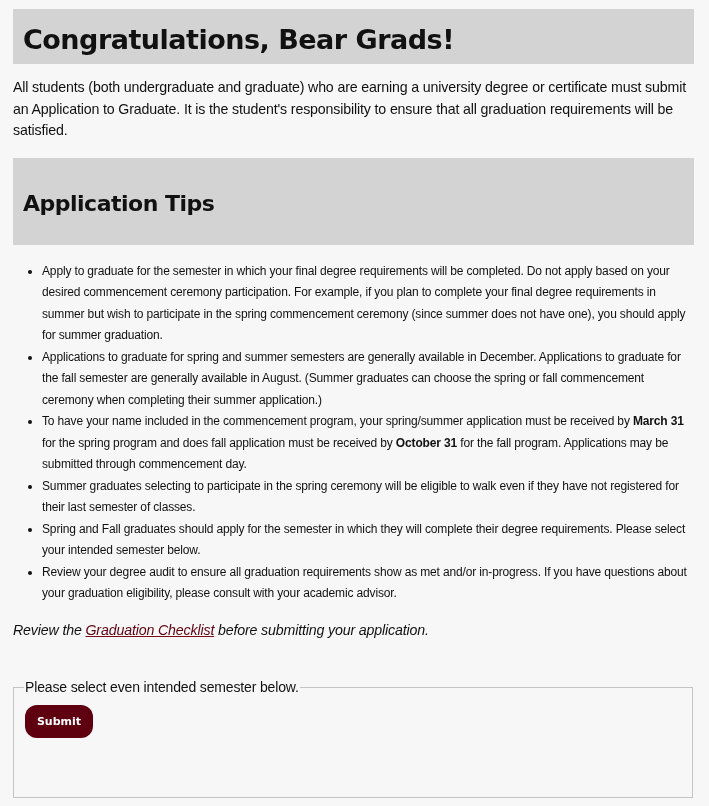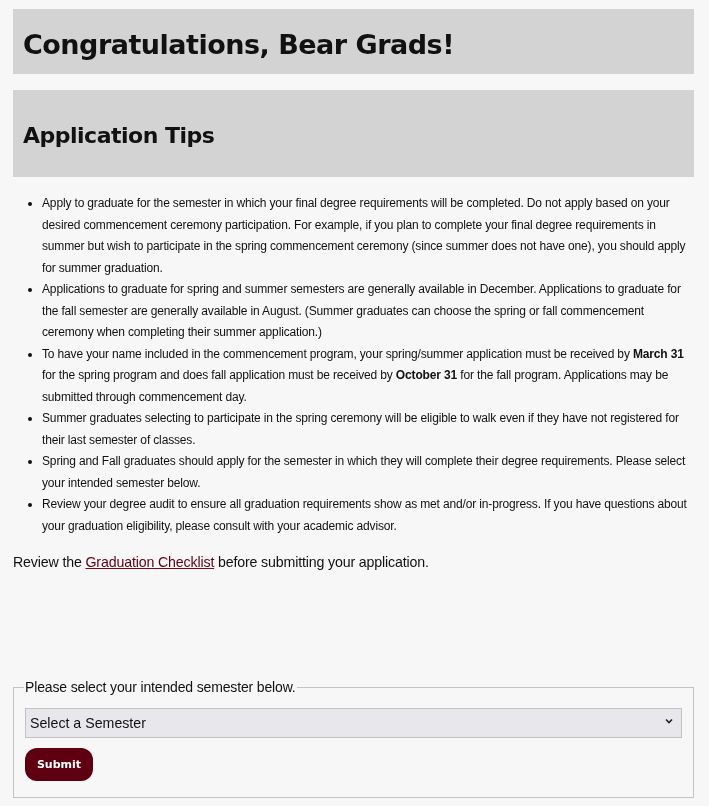--- a/index.html
+++ b/index.html
@@ -21,21 +21,21 @@
       top: 9px;
       width: 681px;
     }
     .heading-box {
       background: #d3d3d3;
       box-sizing: border-box;
       padding-left: 10px;
       display: flex;
       align-items: center;
     }
-    .h1-box { height: 65px; }
+    .h1-box { height: 55px; }
     .h2-box { height: 87px; margin-top: 16px; }
     h1, h2 {
       margin: 0;
       font-family: "DejaVu Sans", sans-serif;
       font-weight: bold;
       color: #111;
       letter-spacing: -0.5px;
     }
     h1 { font-size: 27px; padding-top: 6px; }
     h2 { font-size: 22px; padding-top: 4px; }
@@ -55,20 +55,21 @@
     ul.tips li {
       margin: 0;
       padding: 0;
     }
     ul.tips li b { font-weight: bold; }
     p.review {
       margin: 15px 0 0 0;
       font-size: 14.2px;
       line-height: 21.5px;
       letter-spacing: -0.15px;
+      font-style: italic;
     }
     a.checklist {
       color: #5f0010;
       text-decoration: underline;
       text-decoration-color: #7a0a1a;
     }
     fieldset.semester {
       position: absolute;
       left: 13px;
       top: 679px;
@@ -123,39 +124,34 @@
     }
   </style>
 </head>
 <body>
 
 <div class="page">
   <div class="heading-box h1-box">
     <h1>Congratulations, Bear Grads!</h1>
   </div>
 
+  <p class="intro">All students (both undergraduate and graduate) who are earning a university degree or certificate must submit an Application to Graduate. It is the student's responsibility to ensure that all graduation requirements will be satisfied.</p>
 
   <div class="heading-box h2-box">
     <h2>Application Tips</h2>
   </div>
 
   <ul class="tips">
     <li>Apply to graduate for the semester in which your final degree requirements will be completed. Do not apply based on your desired commencement ceremony participation. For example, if you plan to complete your final degree requirements in summer but wish to participate in the spring commencement ceremony (since summer does not have one), you should apply for summer graduation.</li>
     <li>Applications to graduate for spring and summer semesters are generally available in December. Applications to graduate for the fall semester are generally available in August. (Summer graduates can choose the spring or fall commencement ceremony when completing their summer application.)</li>
     <li><span>To have your name included in the commencement program, your spring/summer application must be received by </span><b>March 31</b><span> for the spring program and does fall application must be received by </span><b>October 31</b><span> for the fall program. Applications may be submitted through commencement day.</span></li>
     <li>Summer graduates selecting to participate in the spring ceremony will be eligible to walk even if they have not registered for their last semester of classes.</li>
     <li>Spring and Fall graduates should apply for the semester in which they will complete their degree requirements. Please select your intended semester below.</li>
     <li>Review your degree audit to ensure all graduation requirements show as met and/or in-progress. If you have questions about your graduation eligibility, please consult with your academic advisor.</li>
   </ul>
 
   <p class="review"><span>Review the </span><a href="#" class="checklist">Graduation Checklist</a><span> before submitting your application.</span></p>
 </div>
 
 <fieldset class="semester">
-  <legend>Please select your intended semester below.</legend>
-  <div class="select-wrap">
-    <span>Select a Semester</span>
-    <svg class="chevron" viewBox="0 0 8 8">
-      <polyline points="1,2.5 4,5.5 7,2.5" fill="none" stroke="#222" stroke-width="1.6"></polyline>
-    </svg>
-  </div>
+  <legend>Please select even intended semester below.</legend>
   <button class="submit">Submit</button>
 </fieldset>
 
 </body></html>

